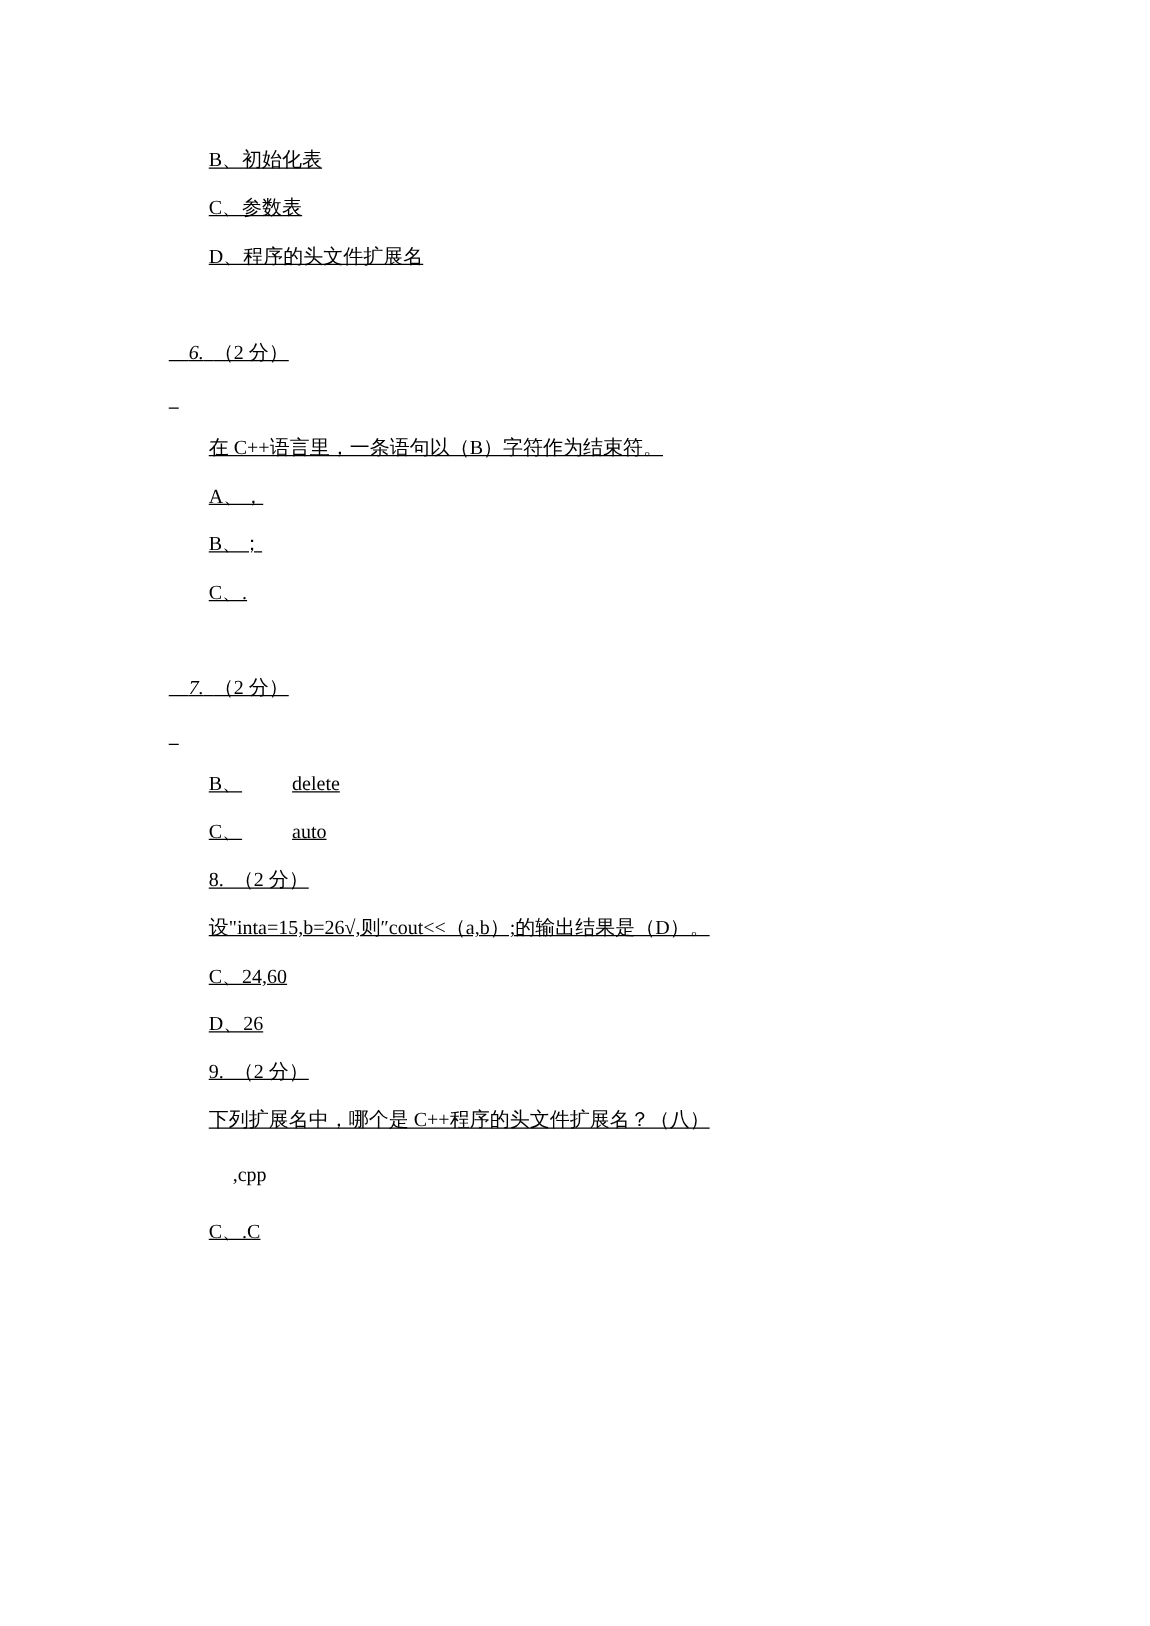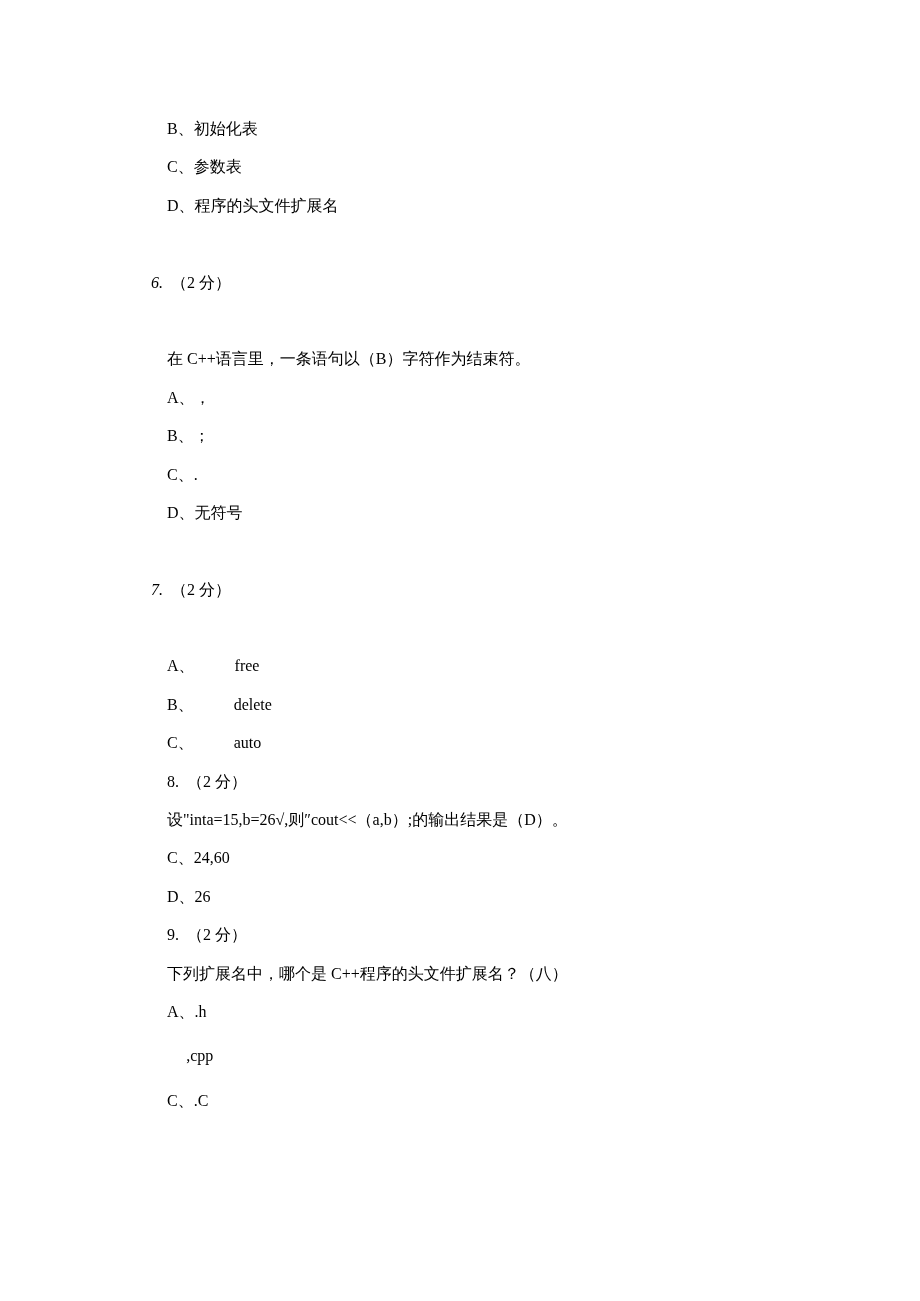--- a/index.html
+++ b/index.html
@@ -16,20 +16,21 @@
   .page {
     padding: 110px 135px 60px 135px;
     line-height: 2.4;
   }
   .line {
     text-align: left;
     white-space: pre;
   }
   .indent1 {
     text-indent: 2em;
+    text-decoration: underline;
   }
   .indent2 {
     text-indent: 3.2em;
     font-family: Liberation Serif, serif;
   }
   .italic-num {
     font-style: italic;
   }
   .gap {
     display:inline-block;
@@ -49,33 +50,30 @@
   <div class="line indent1">C、参数表</div>
   <div class="line indent1">D、程序的头文件扩展名</div>
 
   <div class="line indent1">
     <span class="italic-num">6.</span>  <span>（2 分）</span>
   </div>
   <div class="line indent1">在 C++语言里，一条语句以（B）字符作为结束符。</div>
   <div class="line indent1">A、，</div>
   <div class="line indent1">B、；</div>
   <div class="line indent1">C、.</div>
-  <div class="line indent1">D、无符号</div>
 
   <div class="line indent1">
     <span class="italic-num">7.</span>  <span>（2 分）</span>
   </div>
-  <div class="line indent1"><span>A、</span><span class="gap"></span><span>free</span></div>
   <div class="line indent1"><span>B、</span><span class="gap"></span><span>delete</span></div>
   <div class="line indent1"><span>C、</span><span class="gap"></span><span>auto</span></div>
 
   <div class="line indent1">8.  （2 分）</div>
   <div class="line indent1">设"inta=15,b=26√,则″cout&lt;&lt;（a,b）;的输出结果是（D）。</div>
   <div class="line indent1">C、24,60</div>
   <div class="line indent1">D、26</div>
 
   <div class="line indent1">9.  （2 分）</div>
   <div class="line indent1">下列扩展名中，哪个是 C++程序的头文件扩展名？（八）</div>
-  <div class="line indent1">A、.h</div>
   <div class="line indent2" style="margin-top:6px;margin-bottom:6px">,cpp</div>
   <div class="line indent1">C、.C</div>
 
 </div>
 
 </body></html>

